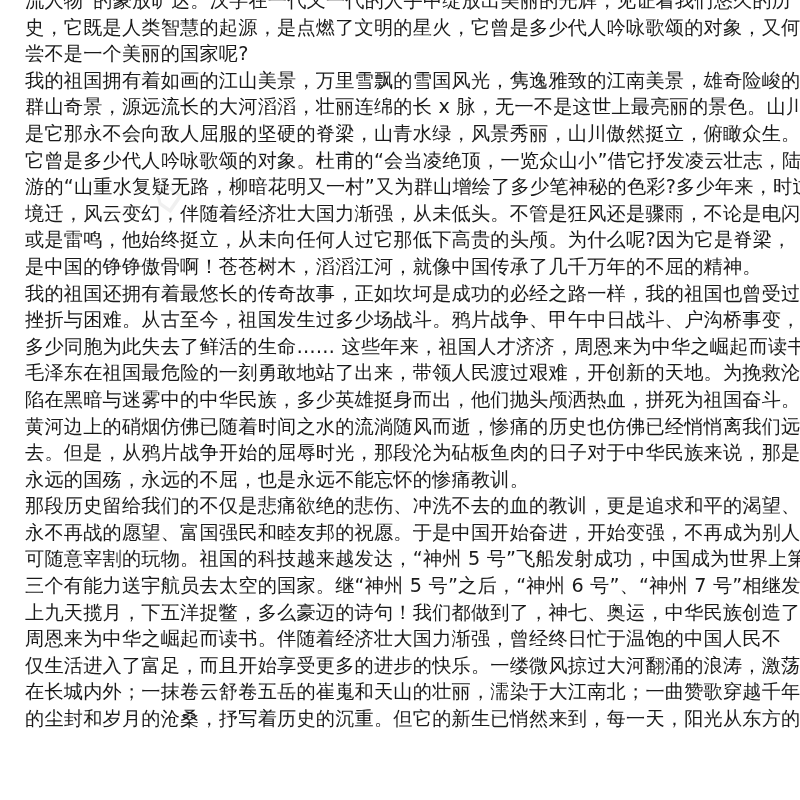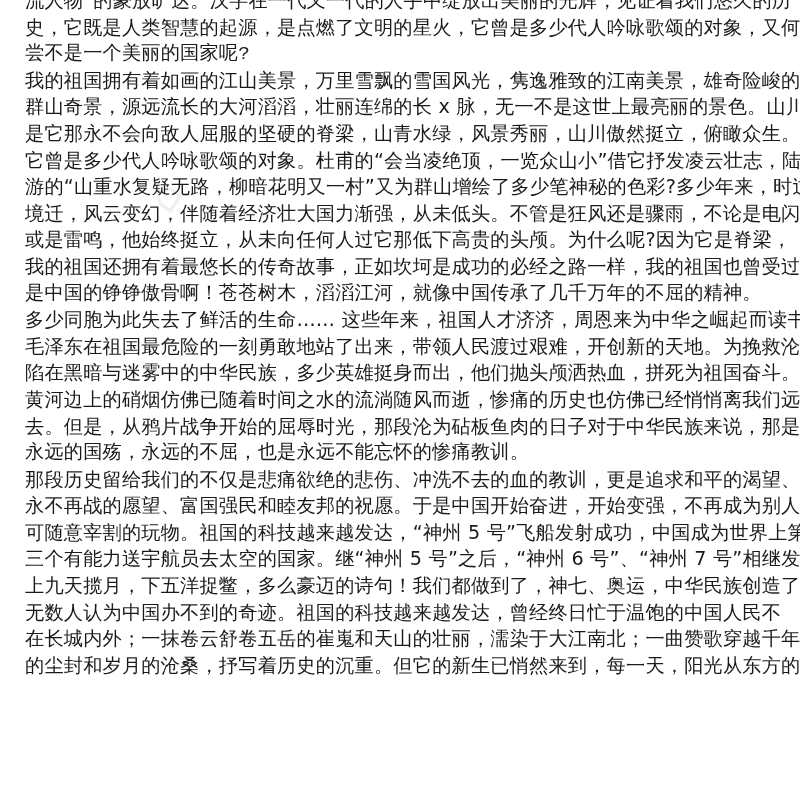--- a/index.html
+++ b/index.html
@@ -31,21 +31,20 @@
       display: block;
       white-space: nowrap;
       height: 26.6px;
       overflow: visible;
       text-align: justify;
       text-align-last: justify;
       letter-spacing: 0.2px;
     }
     .line.last {
       text-align-last: left;
-      font-family: Liberation Mono, monospace;
     }
     .watermark {
       position: absolute;
       color: rgba(0,0,0,0.06);
       font-family: "DejaVu Sans", sans-serif;
       font-size: 44px;
       transform: rotate(-55deg);
       pointer-events: none;
       white-space: nowrap;
     }
@@ -59,30 +58,32 @@
       <span class="line">流人物”的豪放旷达。汉字在一代又一代的人手中绽放出美丽的光辉，见证着我们悠久的历</span>
       <span class="line">史，它既是人类智慧的起源，是点燃了文明的星火，它曾是多少代人吟咏歌颂的对象，又何</span>
       <span class="line last">尝不是一个美丽的国家呢?</span>
       <span class="line">我的祖国拥有着如画的江山美景，万里雪飘的雪国风光，隽逸雅致的江南美景，雄奇险峻的</span>
       <span class="line">群山奇景，源远流长的大河滔滔，壮丽连绵的长 x 脉，无一不是这世上最亮丽的景色。山川</span>
       <span class="line">是它那永不会向敌人屈服的坚硬的脊梁，山青水绿，风景秀丽，山川傲然挺立，俯瞰众生。</span>
       <span class="line">它曾是多少代人吟咏歌颂的对象。杜甫的“会当凌绝顶，一览众山小”借它抒发凌云壮志，陆</span>
       <span class="line">游的“山重水复疑无路，柳暗花明又一村”又为群山增绘了多少笔神秘的色彩?多少年来，时过</span>
       <span class="line">境迁，风云变幻，伴随着经济壮大国力渐强，从未低头。不管是狂风还是骤雨，不论是电闪</span>
       <span class="line">或是雷鸣，他始终挺立，从未向任何人过它那低下高贵的头颅。为什么呢?因为它是脊梁，</span>
+      <span class="line last">是中国的铮铮傲骨啊！苍苍树木，滔滔江河，就像中国传承了几千万年的不屈的精神。</span>
       <span class="line">我的祖国还拥有着最悠长的传奇故事，正如坎坷是成功的必经之路一样，我的祖国也曾受过</span>
-      <span class="line last">是中国的铮铮傲骨啊！苍苍树木，滔滔江河，就像中国传承了几千万年的不屈的精神。</span>
+      <span class="line">挫折与困难。从古至今，祖国发生过多少场战斗。鸦片战争、甲午中日战斗、户沟桥事变，</span>
       <span class="line">多少同胞为此失去了鲜活的生命…… 这些年来，祖国人才济济，周恩来为中华之崛起而读书，</span>
       <span class="line">毛泽东在祖国最危险的一刻勇敢地站了出来，带领人民渡过艰难，开创新的天地。为挽救沦</span>
       <span class="line">陷在黑暗与迷雾中的中华民族，多少英雄挺身而出，他们抛头颅洒热血，拼死为祖国奋斗。</span>
       <span class="line">黄河边上的硝烟仿佛已随着时间之水的流淌随风而逝，惨痛的历史也仿佛已经悄悄离我们远</span>
       <span class="line">去。但是，从鸦片战争开始的屈辱时光，那段沦为砧板鱼肉的日子对于中华民族来说，那是</span>
       <span class="line last">永远的国殇，永远的不屈，也是永远不能忘怀的惨痛教训。</span>
       <span class="line">那段历史留给我们的不仅是悲痛欲绝的悲伤、冲洗不去的血的教训，更是追求和平的渴望、</span>
       <span class="line">永不再战的愿望、富国强民和睦友邦的祝愿。于是中国开始奋进，开始变强，不再成为别人</span>
       <span class="line">可随意宰割的玩物。祖国的科技越来越发达，“神州 5 号”飞船发射成功，中国成为世界上第</span>
       <span class="line">三个有能力送宇航员去太空的国家。继“神州 5 号”之后，“神州 6 号”、“神州 7 号”相继发射</span>
       <span class="line">上九天揽月，下五洋捉鳖，多么豪迈的诗句！我们都做到了，神七、奥运，中华民族创造了</span>
-      <span class="line">无数人认为中国办不到的奇迹。祖国的科技越来越发达，曾经终日忙于温饱的中国人民不</span>
+      <span class="line">周恩来为中华之崛起而读书。伴随着经济壮大国力渐强，曾经终日忙于温饱的中国人民不</span>
+      <span class="line">仅生活进入了富足，而且开始享受更多的进步的快乐。一缕微风掠过大河翻涌的浪涛，激荡</span>
       <span class="line">在长城内外；一抹卷云舒卷五岳的崔嵬和天山的壮丽，濡染于大江南北；一曲赞歌穿越千年</span>
       <span class="line">的尘封和岁月的沧桑，抒写着历史的沉重。但它的新生已悄然来到，每一天，阳光从东方的</span>
     </div>
 </div>
 
 </body></html>

